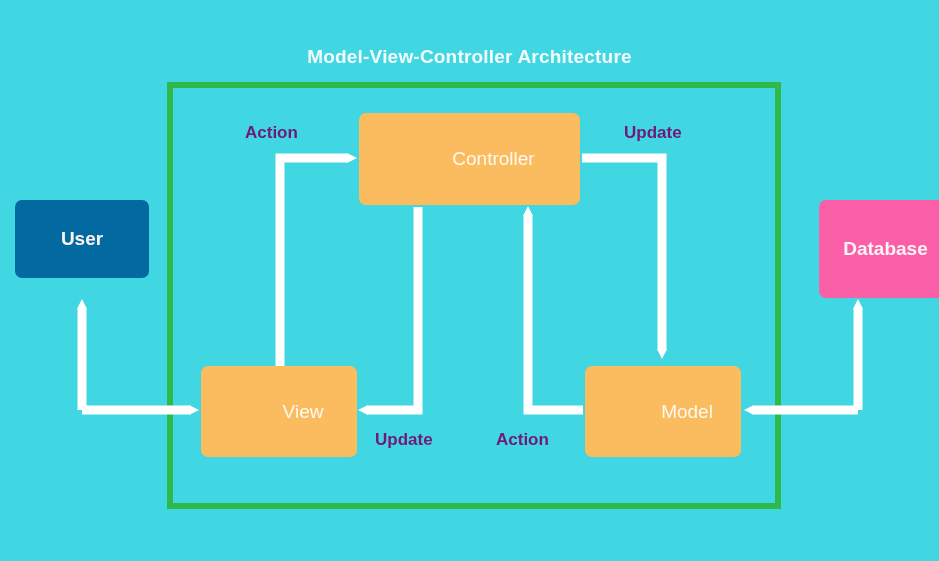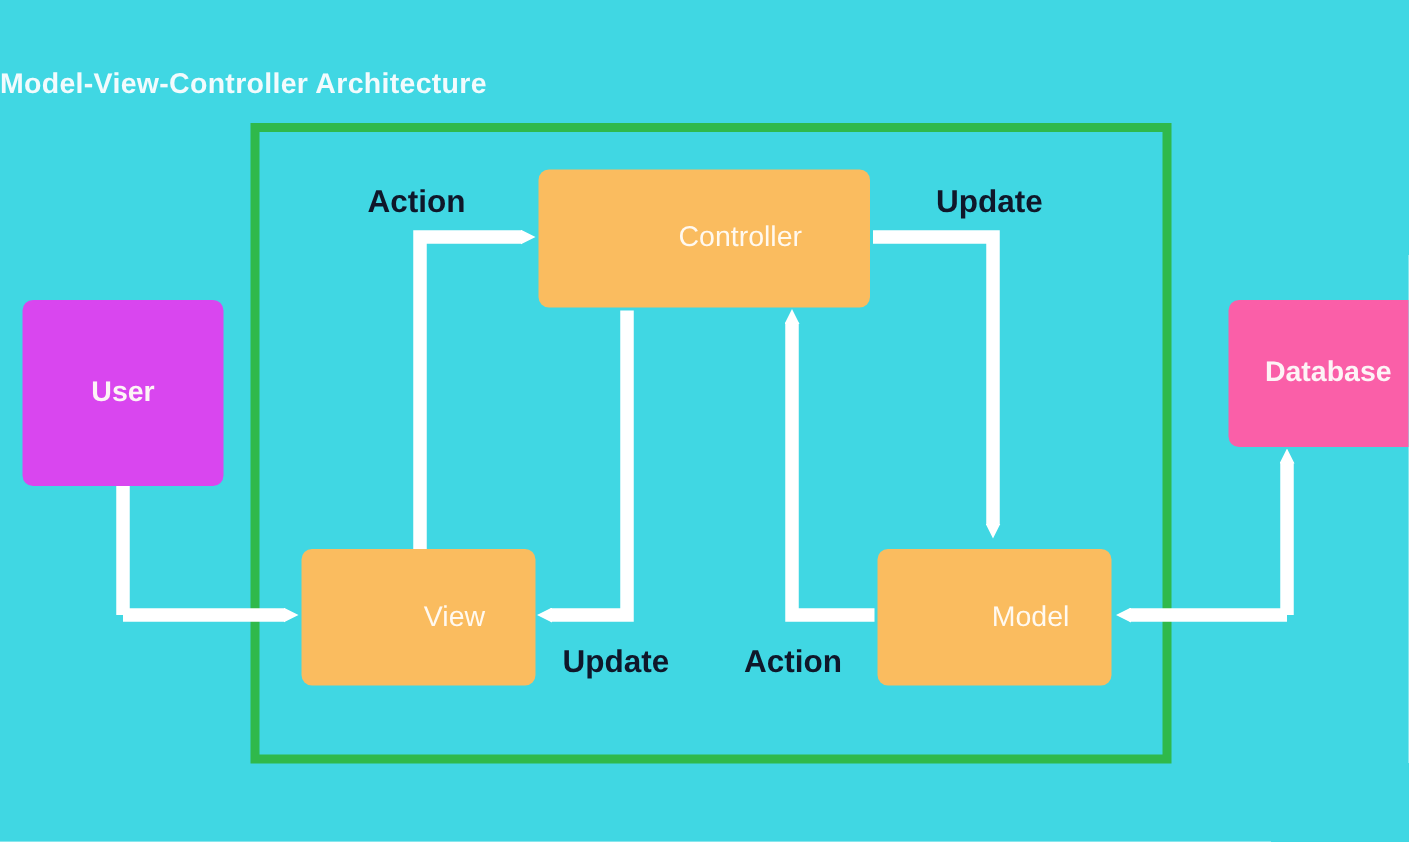--- a/index.html
+++ b/index.html
@@ -23,21 +23,21 @@
     left: 0;
     top: 0;
     width: 939px;
     height: 561px;
   }
   .title {
     position: absolute;
     left: 0;
     top: 46px;
     width: 939px;
-    text-align: left;
+    text-align: center;
     font-size: 19px;
     font-weight: bold;
     color: #f2fbfd;
     letter-spacing: 0.2px;
   }
   .boundary {
     position: absolute;
     left: 167px;
     top: 82px;
     width: 602px;
@@ -58,45 +58,45 @@
   .node.accent-box {
     font-weight: normal;
     color: #fff9f0;
     padding-left: 48px;
   }
   .node.endpoint-box {
     font-weight: bold;
     color: #fdf4f6;
   }
   #node-user {
-    left: 15px; top: 200px; width: 134px; height: 124px;
-    background: #d946ef;
+    left: 15px; top: 200px; width: 134px; height: 78px;
+    background: #0369a1;
   }
   #node-database {
     left: 791px; top: 200px; width: 133px; height: 98px;
     background: #fa5fa8;
     margin-left: 28px;
   }
   #node-controller {
     left: 359px; top: 113px; width: 221px; height: 92px;
     background: #fabc5f;
   }
   #node-view {
     left: 201px; top: 366px; width: 156px; height: 91px;
     background: #fabc5f;
   }
   #node-model {
     left: 585px; top: 366px; width: 156px; height: 91px;
     background: #fabc5f;
   }
   .edge-label {
     position: absolute;
-    font-size: 21px;
+    font-size: 17px;
     font-weight: bold;
-    color: #0f172a;
+    color: #701a75;
     white-space: nowrap;
   }
   #label-action   { left: 245px; top: 123px; }
   #label-update-model { left: 624px; top: 123px; }
   #label-update-view  { left: 375px; top: 430px; }
   #label-notify   { left: 496px; top: 430px; }
 </style>
 </head>
 <body>
 

